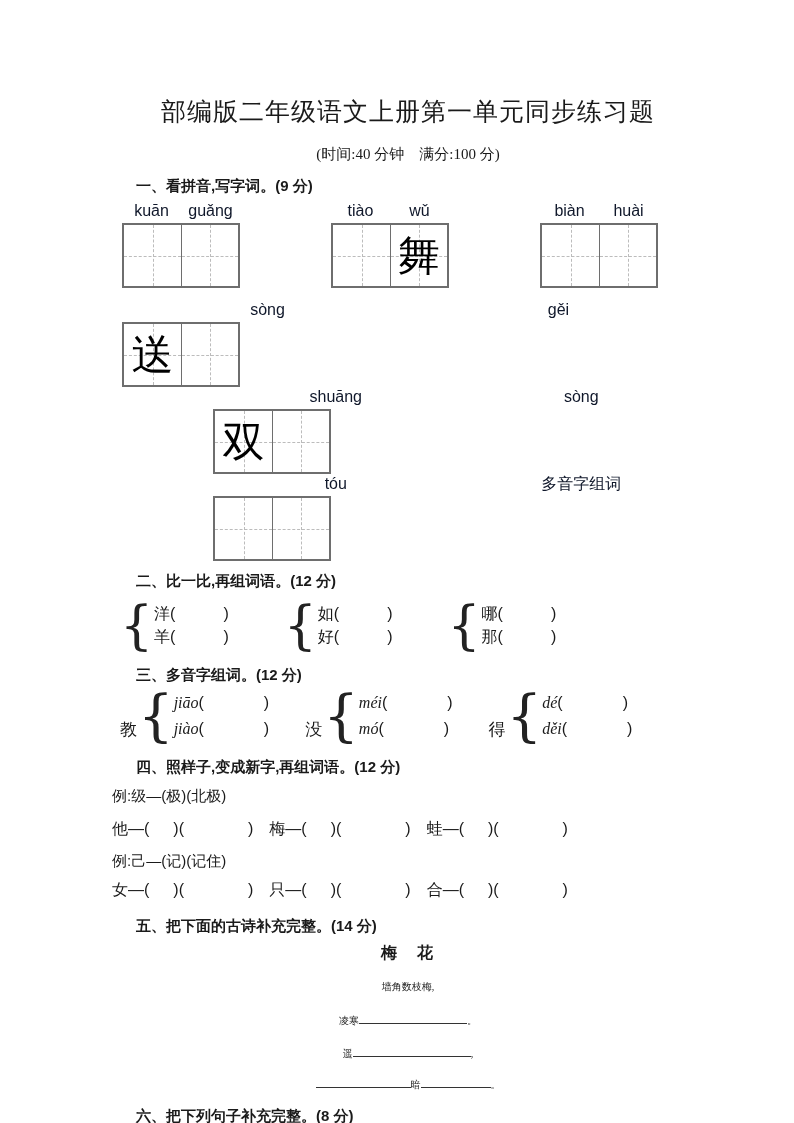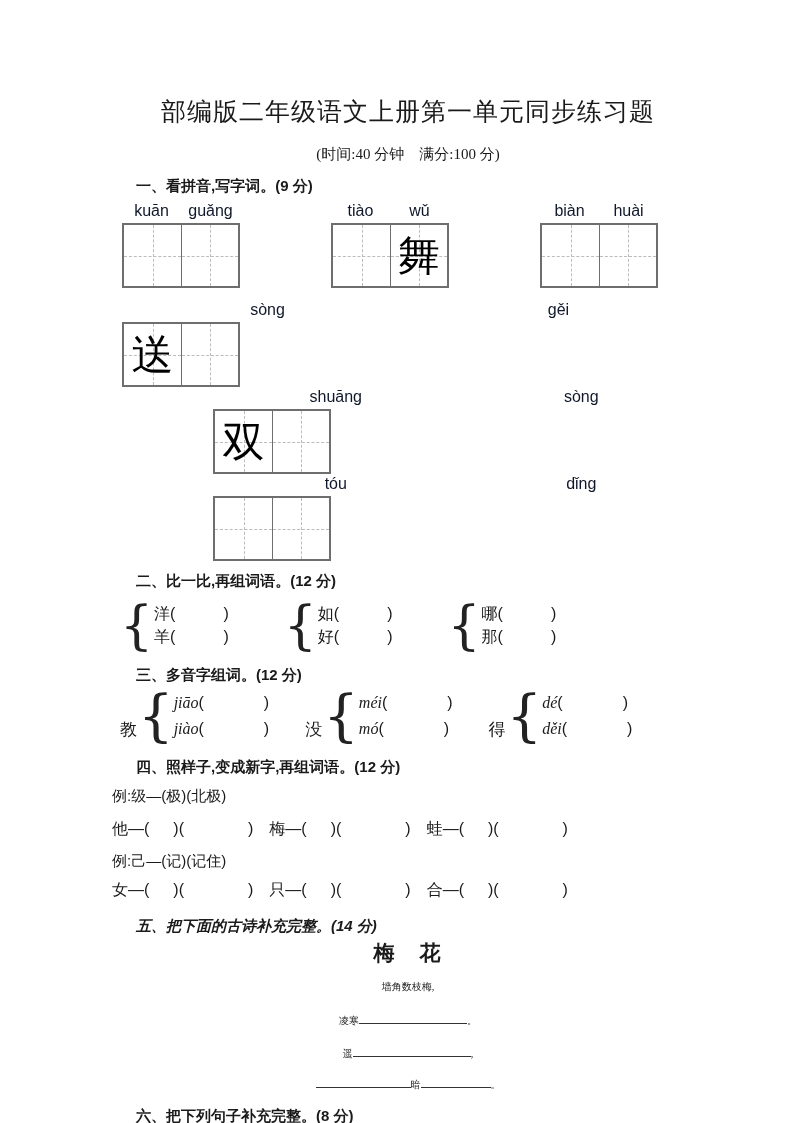--- a/index.html
+++ b/index.html
@@ -17,21 +17,21 @@
   }
   .doc-subtitle {
     margin-top:18px; text-align:center; font-size:15px; line-height:20px;
     font-family:"Liberation Serif", serif;
   }
   .sec-heading { font-weight:bold; font-size:15px; line-height:20px;margin-left:24px; }
   .h1 { margin-top:12px; }
   .h2 { margin-top:10px; }
   .h3 { margin-top:16px; }
   .h4 { margin-top:15px; }
-  .h5 { margin-top:16px;font-style:italic; }
+  .h5 { margin-top:16px; }
   .h6 { margin-top:11px; }
 
   
   .grid-row { display:flex; margin-left:10px; }
   .ggroup + .ggroup { margin-left:91px; }
   .grid-row.r1 { margin-top:5px; }
   .grid-row.r2 { margin-top:12px;flex-direction:column; }
   .pyrow { display:flex; height:20px; margin-bottom:2px; }
   .pyrow .py { flex:1; text-align:center; color:#0f172a; font-size:16px; line-height:20px; white-space:nowrap; }
   .gbox { display:flex; border:2px solid #6e6e6e; width:118px; }
@@ -67,21 +67,21 @@
   .w-item { white-space:nowrap; }
 
   
   .gap { display:inline-block; }
   .g24 { width:24px; } .g48 { width:48px; } .g60 { width:60px; } .g64 { width:64px; }
   .blank { display:inline-block; border-bottom:1px solid #333; height:14px; vertical-align:baseline; }
   .b70 { width:70px; } .b85 { width:88px; } .b95 { width:95px; } .b105 { width:108px; } .b115 { width:118px; }
 
   
   .poem { text-align:center; }
-  .poem-title { margin-top:5px; font-size:21px; font-weight:bold; line-height:24px; letter-spacing:2px; }
+  .poem-title { margin-top:5px; font-size:16px; font-weight:bold; line-height:24px; letter-spacing:2px; }
   .poem-author { margin-top:9px; font-size:15px; line-height:20px; font-family:"Liberation Serif", serif; }
   .poem-line { font-size:10px; line-height:20px; font-family:"Liberation Serif", serif; }
   .pl1 { margin-top:12px; } .pl2 { margin-top:13px; } .pl3 { margin-top:12px; } .pl4 { margin-top:10px; }
 
   
   .fill-line { margin-top:10px; font-size:16px; line-height:20px; }
   .fill-line .num { font-family:"Liberation Serif", serif; font-weight:bold; font-size:16px; }
 </style>
 </head>
 <body>
@@ -164,21 +164,21 @@
               <span class="hw">双</span>
             </div>
           <div class="gcell">
               <span class="hw"></span>
             </div>
         </div>
       </div>
       <div class="ggroup">
         <div class="pyrow">
           <span class="py">tóu</span>
-          <span class="py">dǐng</span>
+          <span class="py">多音字组词</span>
         </div>
         <div class="gbox">
           <div class="gcell">
               <span class="hw"></span>
             </div>
           <div class="gcell">
               <span class="hw"></span>
             </div>
         </div>
       </div>

